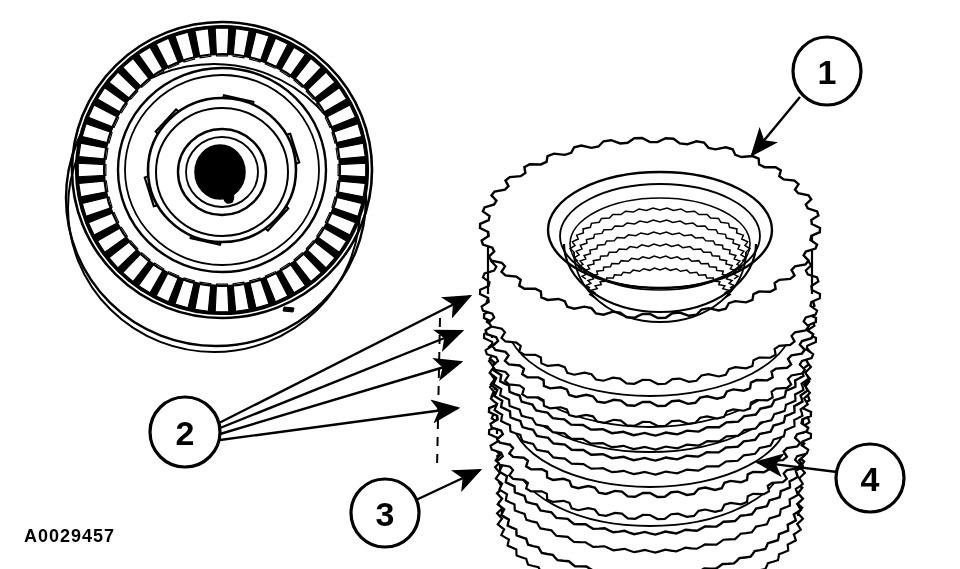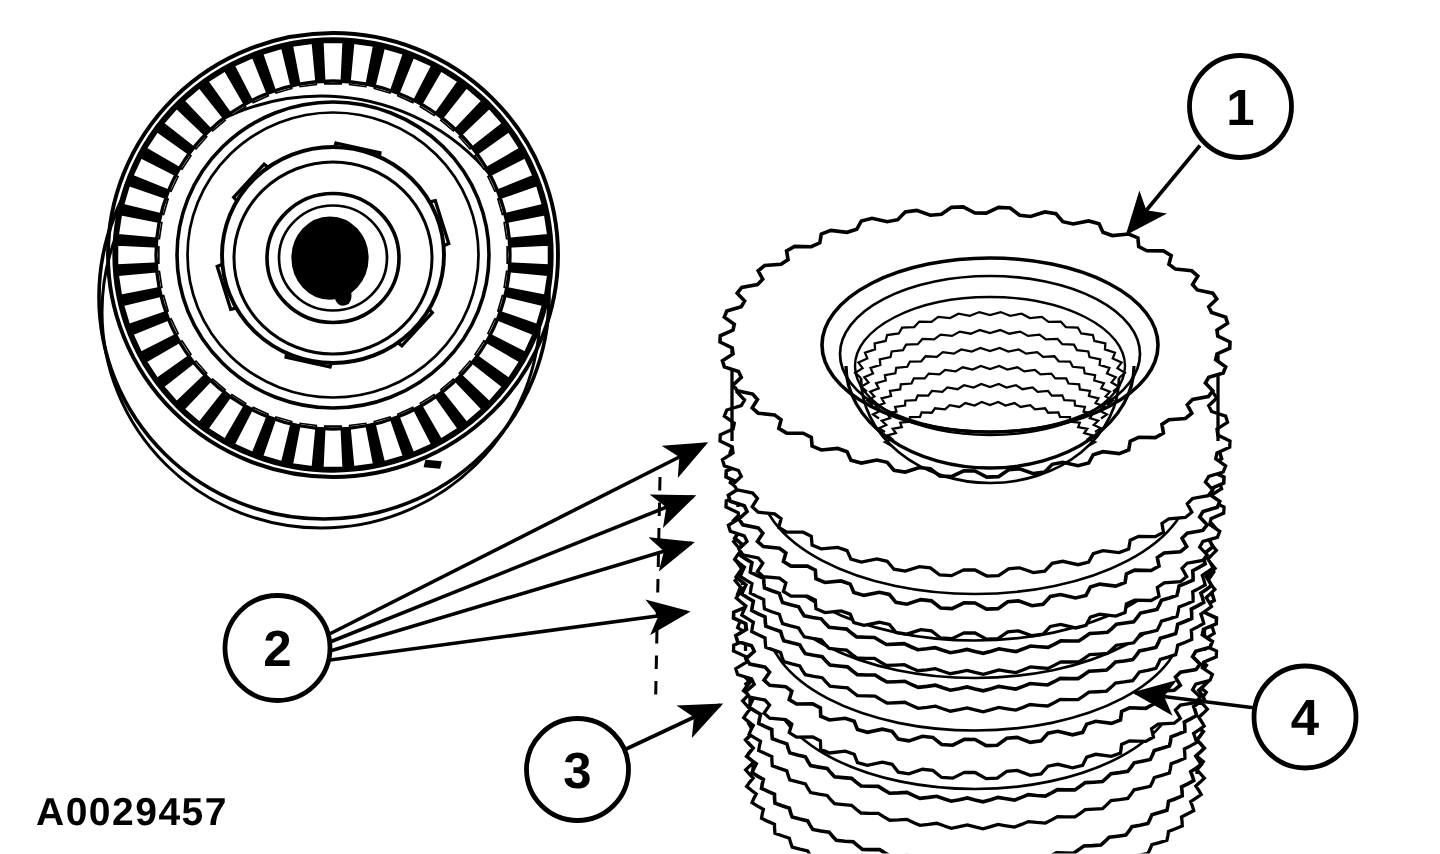--- a/index.html
+++ b/index.html
@@ -7,21 +7,21 @@
   body{
     width:960px;height:569px;
     font-family:"Liberation Sans","DejaVu Sans",sans-serif;
     overflow:hidden;position:relative;
   }
   #figure-root{position:relative;width:960px;height:569px;background:#fff;}
   #figure-svg{position:absolute;left:0;top:0;width:960px;height:569px;display:block;}
   .fig-id{
     position:absolute;left:24px;top:526px;
     font-family:"Liberation Sans","DejaVu Sans",sans-serif;
-    font-size:26px;font-weight:700;letter-spacing:1px;color:#000;
+    font-size:18px;font-weight:700;letter-spacing:1px;color:#000;
     white-space:nowrap;user-select:none;
   }
   text.callout-num{
     font-family:"Liberation Sans","DejaVu Sans",sans-serif;
     font-size:34px;font-weight:700;fill:#000;
     text-anchor:middle;dominant-baseline:central;
   }
 </style>
 </head>
 <body>

